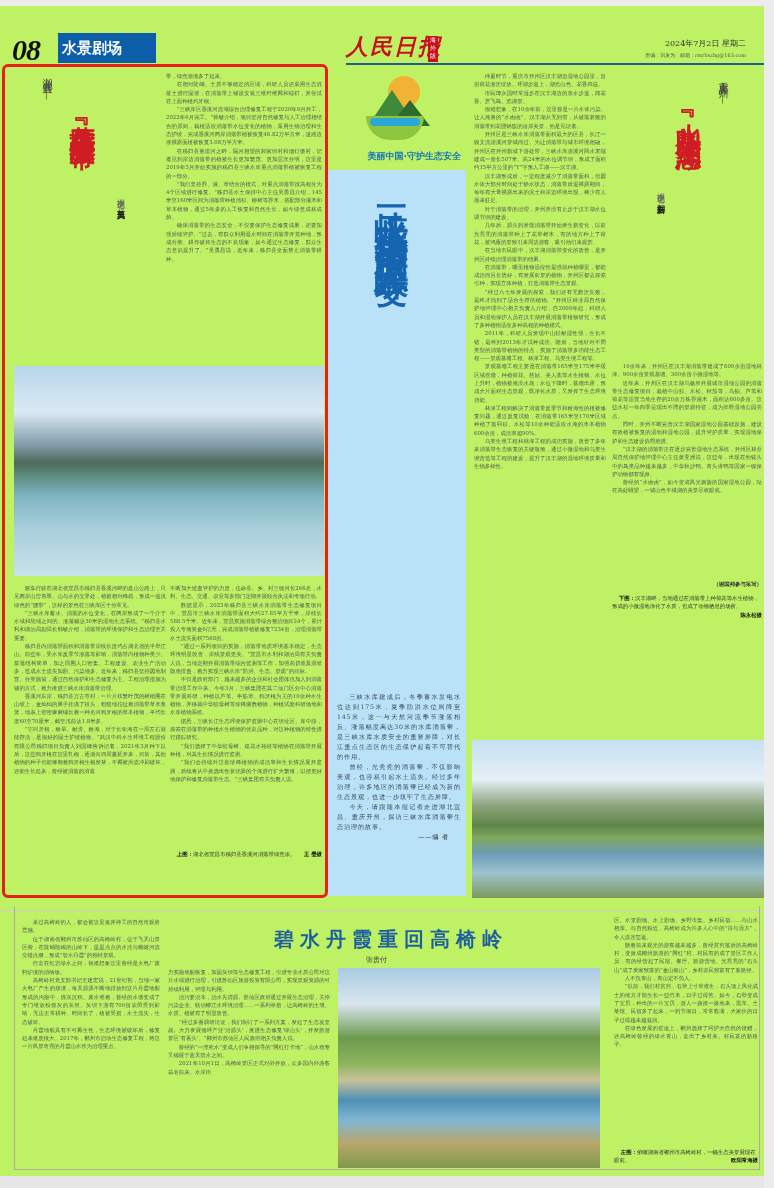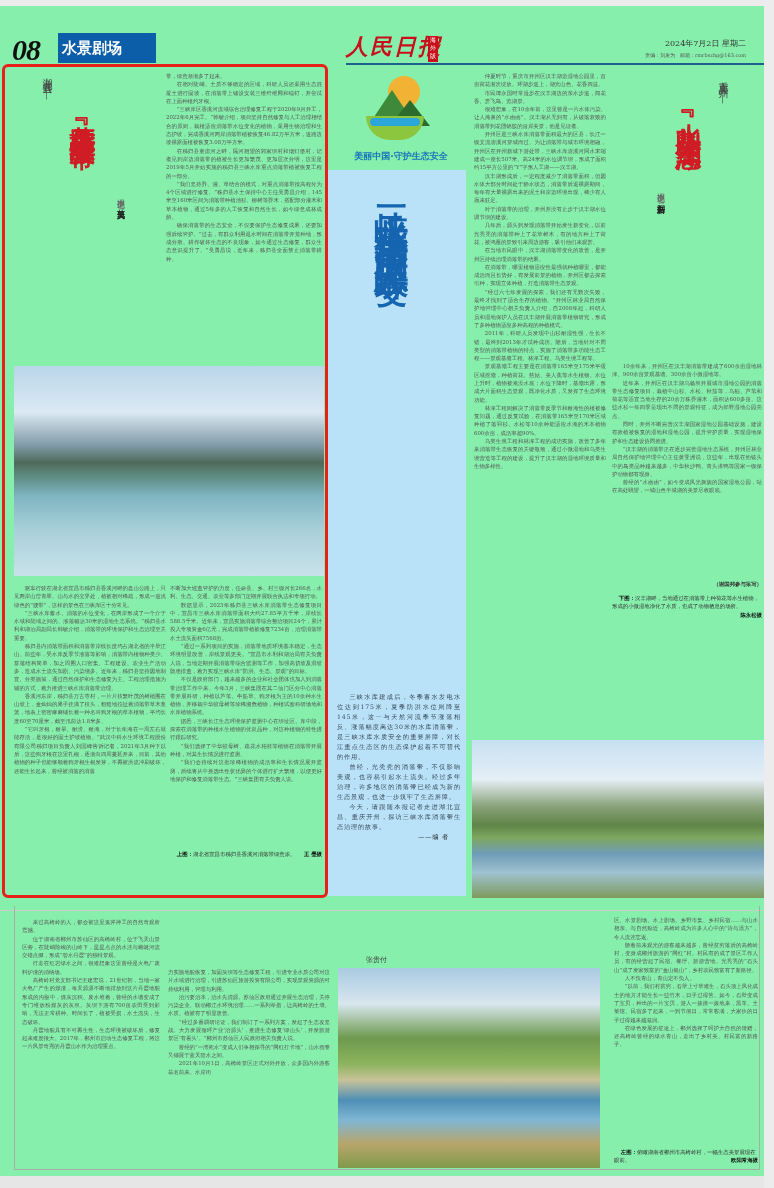--- a/index.html
+++ b/index.html
@@ -1,18 +1,18 @@
 <!DOCTYPE html>
 <html><head>
 <meta charset="utf-8">
 <style>
   * { box-sizing: border-box; margin: 0; padding: 0; }
   html, body { width: 774px; height: 1188px; background: #e8e8e8; overflow: hidden; }
   body { font-family: "DejaVu Serif", "Liberation Serif", serif; color: #333; position: relative; }
-  .page { position: absolute; left: 0; top: 0; width: 774px; height: 1188px; background: #86efac; }
+  .page { position: absolute; left: 0; top: 0; width: 774px; height: 1188px; background: #bef264; }
   .page::before { content: ""; position: absolute; left: 0; top: 0; width: 774px; height: 6px; background: #ececec; }
   .page::after { content: ""; position: absolute; right: 0; top: 0; width: 10px; height: 1188px; background: #ececec; }
 
   
   .hdr { position: absolute; left: 0; top: 30px; width: 766px; height: 35px; }
   .pgno { position: absolute; left: 12px; top: 3px; font-family: "Liberation Serif", serif; font-style: italic; font-weight: bold; font-size: 30px; color: #111; letter-spacing: -1px; }
   .section { position: absolute; left: 58px; top: 3px; width: 46px; height: 30px; background: #0c5ea8; color: #fff; font-family: "DejaVu Sans", sans-serif; font-weight: bold; font-size: 15px; line-height: 30px; padding-left: 4px; letter-spacing: 0; white-space: nowrap; width: 98px; }
   .logo { position: absolute; left: 346px; top: 2px; font-family: "DejaVu Serif", serif; font-style: italic; font-weight: bold; font-size: 22px; color: #c8101c; letter-spacing: 2px; }
   .logo-badge { position: absolute; left: 428px; top: 6px; width: 10px; height: 26px; background: #c8101c; color: #fff; font-size: 6px; line-height: 8px; text-align: center; font-family: "DejaVu Sans", sans-serif; }
   .hdr-date { position: absolute; right: 20px; top: 8px; font-size: 8px; color: #333; }
@@ -42,21 +42,21 @@
   .ph-lake { background: linear-gradient(180deg, #c7e0f2 0%, #e5eff6 25%, #8aa27a 42%, #5f8448 54%, #7ea85f 62%, #6f9cb8 72%, #9ec2cf 84%, #7e9a5c 100%); }
   .ph-village { background: linear-gradient(180deg, #a9cbe2 0%, #d8e6ee 18%, #6e9a4e 35%, #8db45e 48%, #c8c39a 56%, #4f8fb5 66%, #7fb7d4 76%, #b8a56a 88%, #7e9a4a 100%); }
 
   
   .tlogo { position: absolute; left: 360px; top: 72px; width: 70px; height: 70px; }
   .tlogo-sun { position: absolute; left: 28px; top: 4px; width: 32px; height: 32px; border-radius: 50%; background: #f2b233; }
   .tlogo-hill1 { position: absolute; left: 8px; top: 18px; width: 0; height: 0; border-left: 24px solid transparent; border-right: 24px solid transparent; border-bottom: 36px solid #3e8a3a; }
   .tlogo-hill2 { position: absolute; left: 30px; top: 28px; width: 0; height: 0; border-left: 20px solid transparent; border-right: 20px solid transparent; border-bottom: 26px solid #2c6b2c; }
   .tlogo-bowl { position: absolute; left: 6px; top: 44px; width: 58px; height: 24px; border-bottom-left-radius: 30px; border-bottom-right-radius: 30px; background: #8cc63f; }
   .tlogo-water { position: absolute; left: 10px; top: 46px; width: 50px; height: 8px; background: #2aa6d8; border-radius: 4px; }
-  .tlogo-text { position: absolute; left: 341px; top: 150px; width: 120px; text-align: center; font-family: "DejaVu Sans", sans-serif; font-weight: bold; font-size: 9px; color: #1976b8; white-space: nowrap; }
+  .tlogo-text { position: absolute; left: 341px; top: 150px; width: 120px; text-align: right; font-family: "DejaVu Sans", sans-serif; font-weight: bold; font-size: 9px; color: #1976b8; white-space: nowrap; }
 
   
   .bluepanel { position: absolute; left: 328px; top: 170px; width: 138px; height: 726px; background: #b9e2f8; }
   .bluetitle { position: absolute; left: 372px; top: 178px; writing-mode: vertical-rl; font-family: "DejaVu Serif", serif; font-weight: bold; font-size: 34px; line-height: 40px; color: #1565b0; letter-spacing: 6px; }
   .blueintro { position: absolute; left: 337px; top: 692px; width: 124px; font-size: 6.2px; line-height: 10px; color: #3a4a5a; text-align: justify; letter-spacing: 0.8px; }
   .blueintro p { text-indent: 2em; }
   .blueintro .sig { text-align: right; padding-right: 12px; color: #222; }
 
   
   .loc2 { font-size: 10px; color: #444; letter-spacing: 2px; }
@@ -172,20 +172,21 @@
   <div class="caption" style="position:absolute; left:612px; top:580px; width:150px; text-align:right; font-weight:bold;">（谢国邦参与采写）</div>
   <div class="caption" style="position:absolute; left:612px; top:594px; width:150px;">
     &nbsp;&nbsp;&nbsp;&nbsp;<b>下图：</b><span>汉丰湖畔，当地通过在消落带上种荷花等水生植物，形成的小微湿地净化了水质，也成了动物栖息的场所。</span>
     <div style="text-align:right; font-weight:bold; color:#111;">陈永松摄</div>
   </div>
 
   <div class="photo ph-lake" style="left:472px; top:740px; width:292px; height:158px;"></div>
 
   <div class="divider"></div>
   <div class="bframe"></div>
+  <div class="btitle">碧水丹霞重回高椅岭</div>
   <div class="bauthor">张贵付</div>
 
   <div class="col" style="left:22px; top:918px; width:138px; height:250px;">
     <p>来过高椅岭的人，都会被这里鬼斧神工的自然奇观所震撼。</p>
     <p>位于湖南省郴州市苏仙区的高椅岭村，位于飞天山景区旁，在陡峭险峻的山岭下，星星点点的水洼与蜿蜒河流交错点缀，形成“碧水丹霞”的独特景观。</p>
     <p>行走在红岩绿水之间，很难想象这里曾经是火电厂废料炉渣的消纳场。</p>
     <p>高椅岭村党支部书记王建宏说，21世纪初，当地一家火电厂产生的煤渣，每天源源不断地排放到这片丹霞地貌形成的沟壑中，煤灰沉积、废水堆着，曾经的水塘变成了专门堆放粉煤灰的灰坝。灰坝下游有700亩农田受到影响，无法正常耕种。时间长了，植被受损，水土流失，生态破坏。</p>
     <p>丹霞地貌具有不可再生性，生态环境被破坏后，修复起来难度很大。2017年，郴州市启动生态修复工程，将这一片风景奇秀的丹霞山水作为治理重点。</p>
   </div>
   <div class="col" style="left:168px; top:968px; width:162px; height:200px;">

